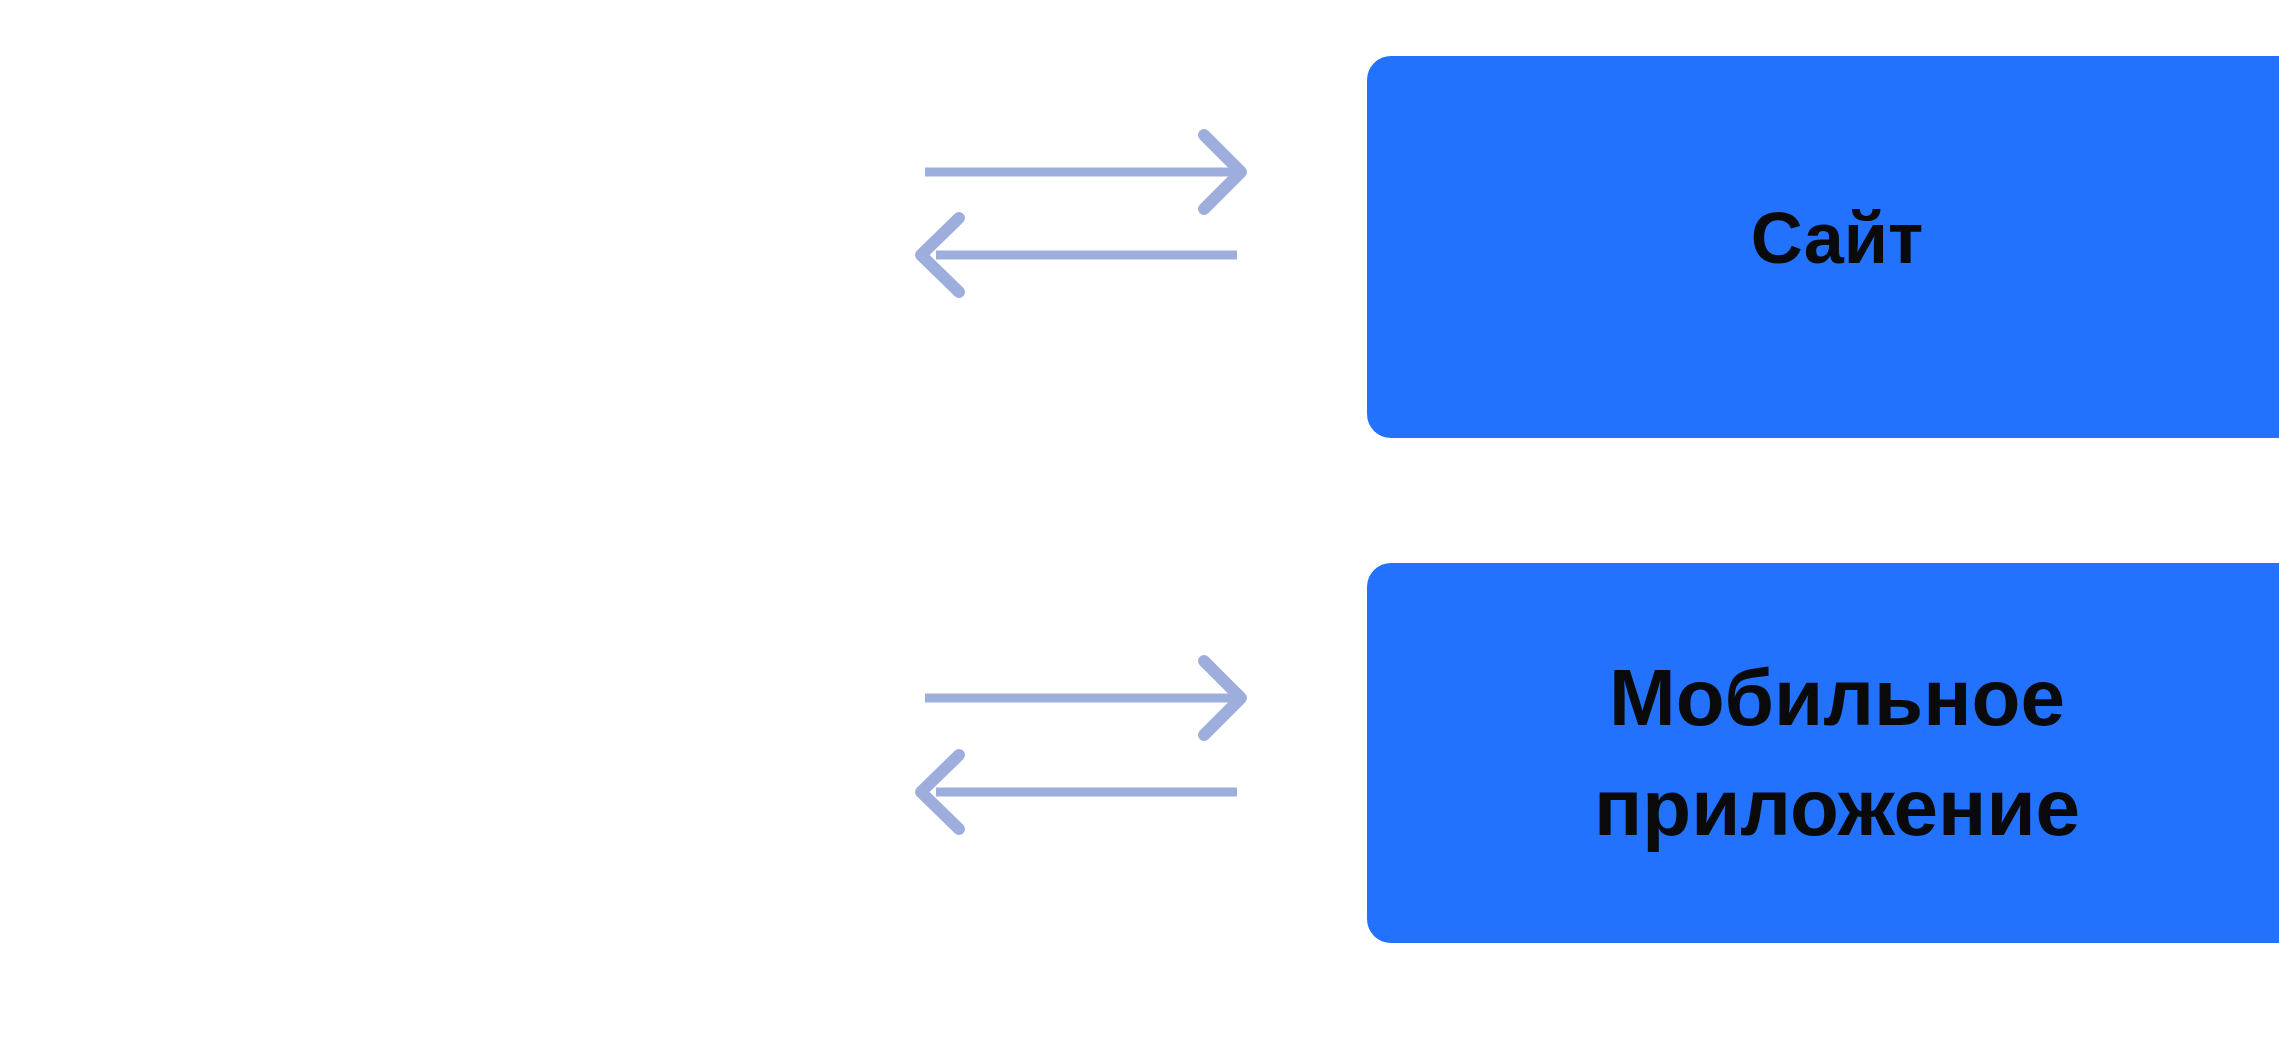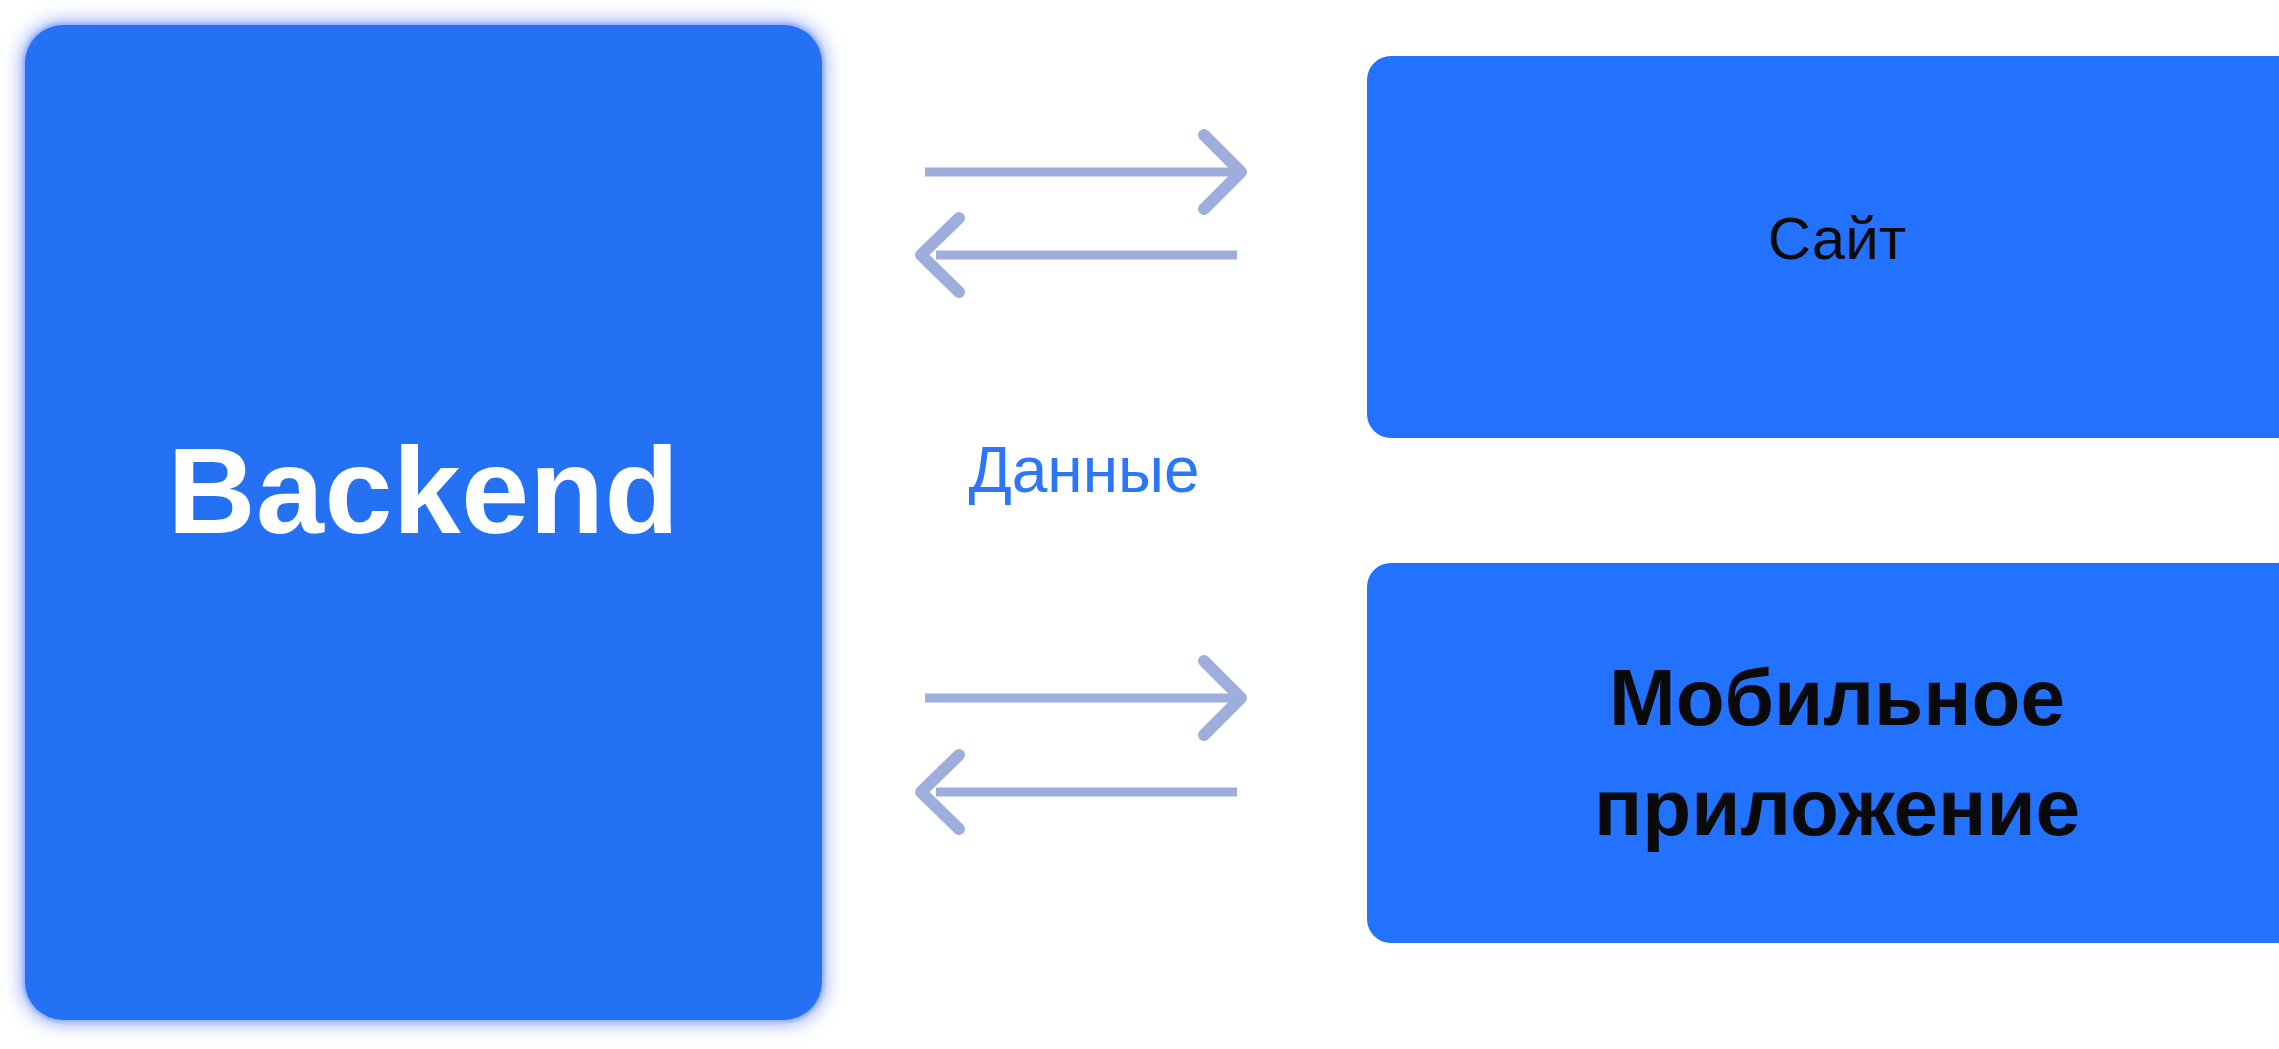--- a/index.html
+++ b/index.html
@@ -30,22 +30,22 @@
     font-weight: bold;
     letter-spacing: 0.5px;
     padding-bottom: 64px;
   }
   .site-box {
     left: 1367px; top: 56px;
     width: 940px; height: 382px;
     border-radius: 24px;
   }
   .site-label {
-    font-size: 60px;
-    font-weight: 400;
+    font-size: 72px;
+    font-weight: 700;
     padding-bottom: 18px;
   }
   .mobile-box {
     left: 1367px; top: 563px;
     width: 940px; height: 380px;
     border-radius: 24px;
   }
   .mobile-label {
     font-size: 80px;
     font-weight: 700;
@@ -65,33 +65,29 @@
   .arrow-top-right    { left: 919px; top: 127px; }
   .arrow-top-left     { left: 914px; top: 210px; }
   .arrow-bottom-right { left: 919px; top: 653px; }
   .arrow-bottom-left  { left: 914px; top: 747px; }
 </style>
 </head>
 <body>
 
 <div class="canvas">
 
-  <div class="box backend-box" style="background: rgb(36, 113, 244);">
-    <div class="backend-label" style="color: rgb(255, 255, 255);">Backend</div>
-  </div>
 
   <div class="box site-box" style="background: rgb(34, 114, 253);">
     <div class="site-label" style="color: rgb(10, 10, 11);">Сайт</div>
   </div>
 
   <div class="box mobile-box" style="background: rgb(34, 114, 253);">
     <div class="mobile-label" style="color: rgb(10, 10, 11);">Мобильное приложение</div>
   </div>
 
-  <div class="data-label" style="color: rgb(43, 118, 249);">Данные</div>
 
   <svg class="arrow arrow-top-right" viewBox="0 0 340 90">
     <line x1="6" y1="45" x2="318" y2="45" stroke-width="9" stroke="#9DAEDC"></line>
     <polyline points="285,8 322,45 285,82" fill="none" stroke-width="12" stroke-linecap="round" stroke-linejoin="round" stroke="#9DAEDC"></polyline>
   </svg>
 
   <svg class="arrow arrow-top-left" viewBox="0 0 340 90">
     <line x1="22" y1="45" x2="323" y2="45" stroke-width="9" stroke="#9DAEDC"></line>
     <polyline points="45,8 7,45 45,82" fill="none" stroke-width="12" stroke-linecap="round" stroke-linejoin="round" stroke="#9DAEDC"></polyline>
   </svg>

